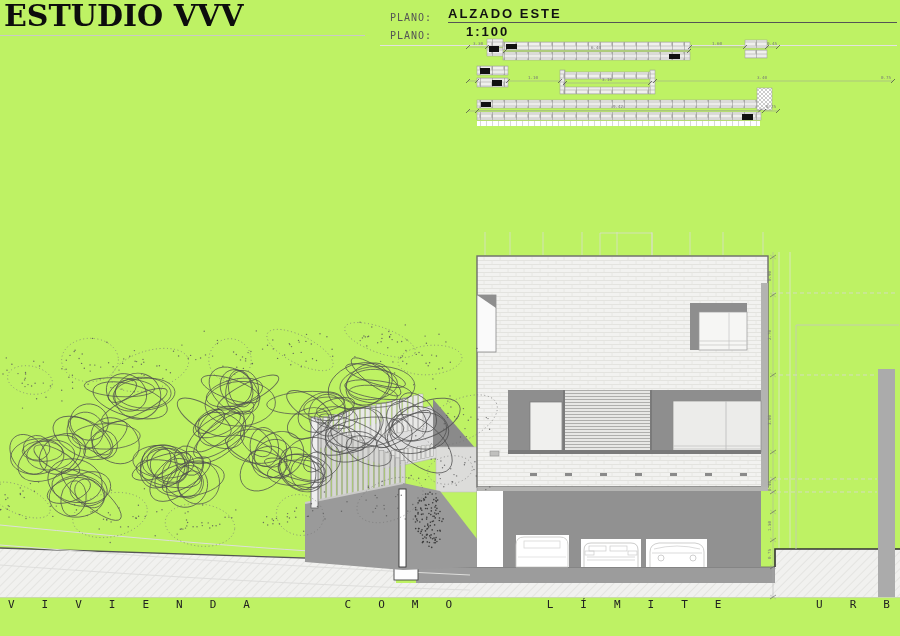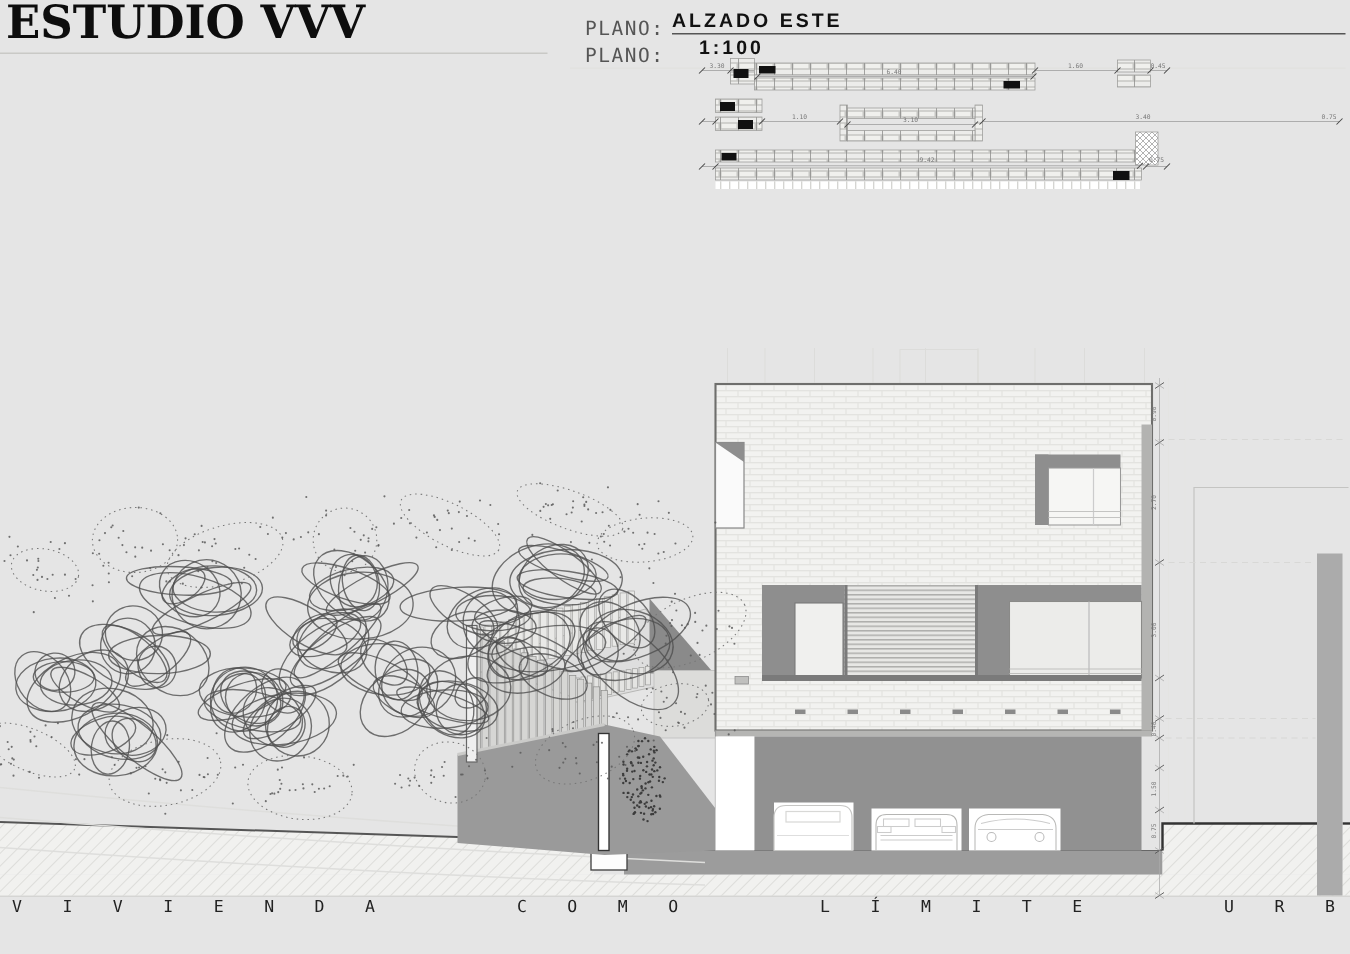--- a/index.html
+++ b/index.html
@@ -1,21 +1,21 @@
 <!DOCTYPE html>
 <html><head>
 <meta charset="utf-8">
 <style>
   html,body{margin:0;padding:0;background:#fff;}
-  .sheet{position:relative;width:900px;height:636px;background:#e5e5e5;overflow:hidden;
+  .sheet{position:relative;width:900px;height:636px;background:#bef264;overflow:hidden;
          font-family:"Liberation Sans",sans-serif;}
   .logo{position:absolute;left:4px;top:-2px;font-family:"DejaVu Serif",serif;
         font-weight:900;font-size:30px;color:#0d0d0d;letter-spacing:0px;transform:scaleY(1.02);}
   .logo-rule{position:absolute;left:0;top:35px;width:365px;height:1px;background:#c9c9c6;}
-  .flabel{position:absolute;font-family:"DejaVu Sans Mono",monospace;font-size:13px;
+  .flabel{position:absolute;font-family:"DejaVu Sans Mono",monospace;font-size:10px;
           color:#555;letter-spacing:1px;}
   .fvalue{position:absolute;font-family:Liberation Sans, sans-serif;font-size:13px;
           font-weight:bold;color:#111;letter-spacing:2px;}
   .plano-underline{position:absolute;left:448px;top:22px;width:449px;height:1px;background:#555;}
   .header-rule2{position:absolute;left:380px;top:45px;width:517px;height:1px;background:#e2e2e0;}
   svg.art{position:absolute;left:0;top:0;}
   .dim{font-family:"DejaVu Sans Mono",monospace;font-size:4.2px;fill:#777;}
   .motto{position:absolute;left:8px;top:598px;width:900px;
          font-family:"DejaVu Sans Mono",monospace;font-size:11px;color:#222;
          letter-spacing:27px;word-spacing:34px;white-space:nowrap;}

